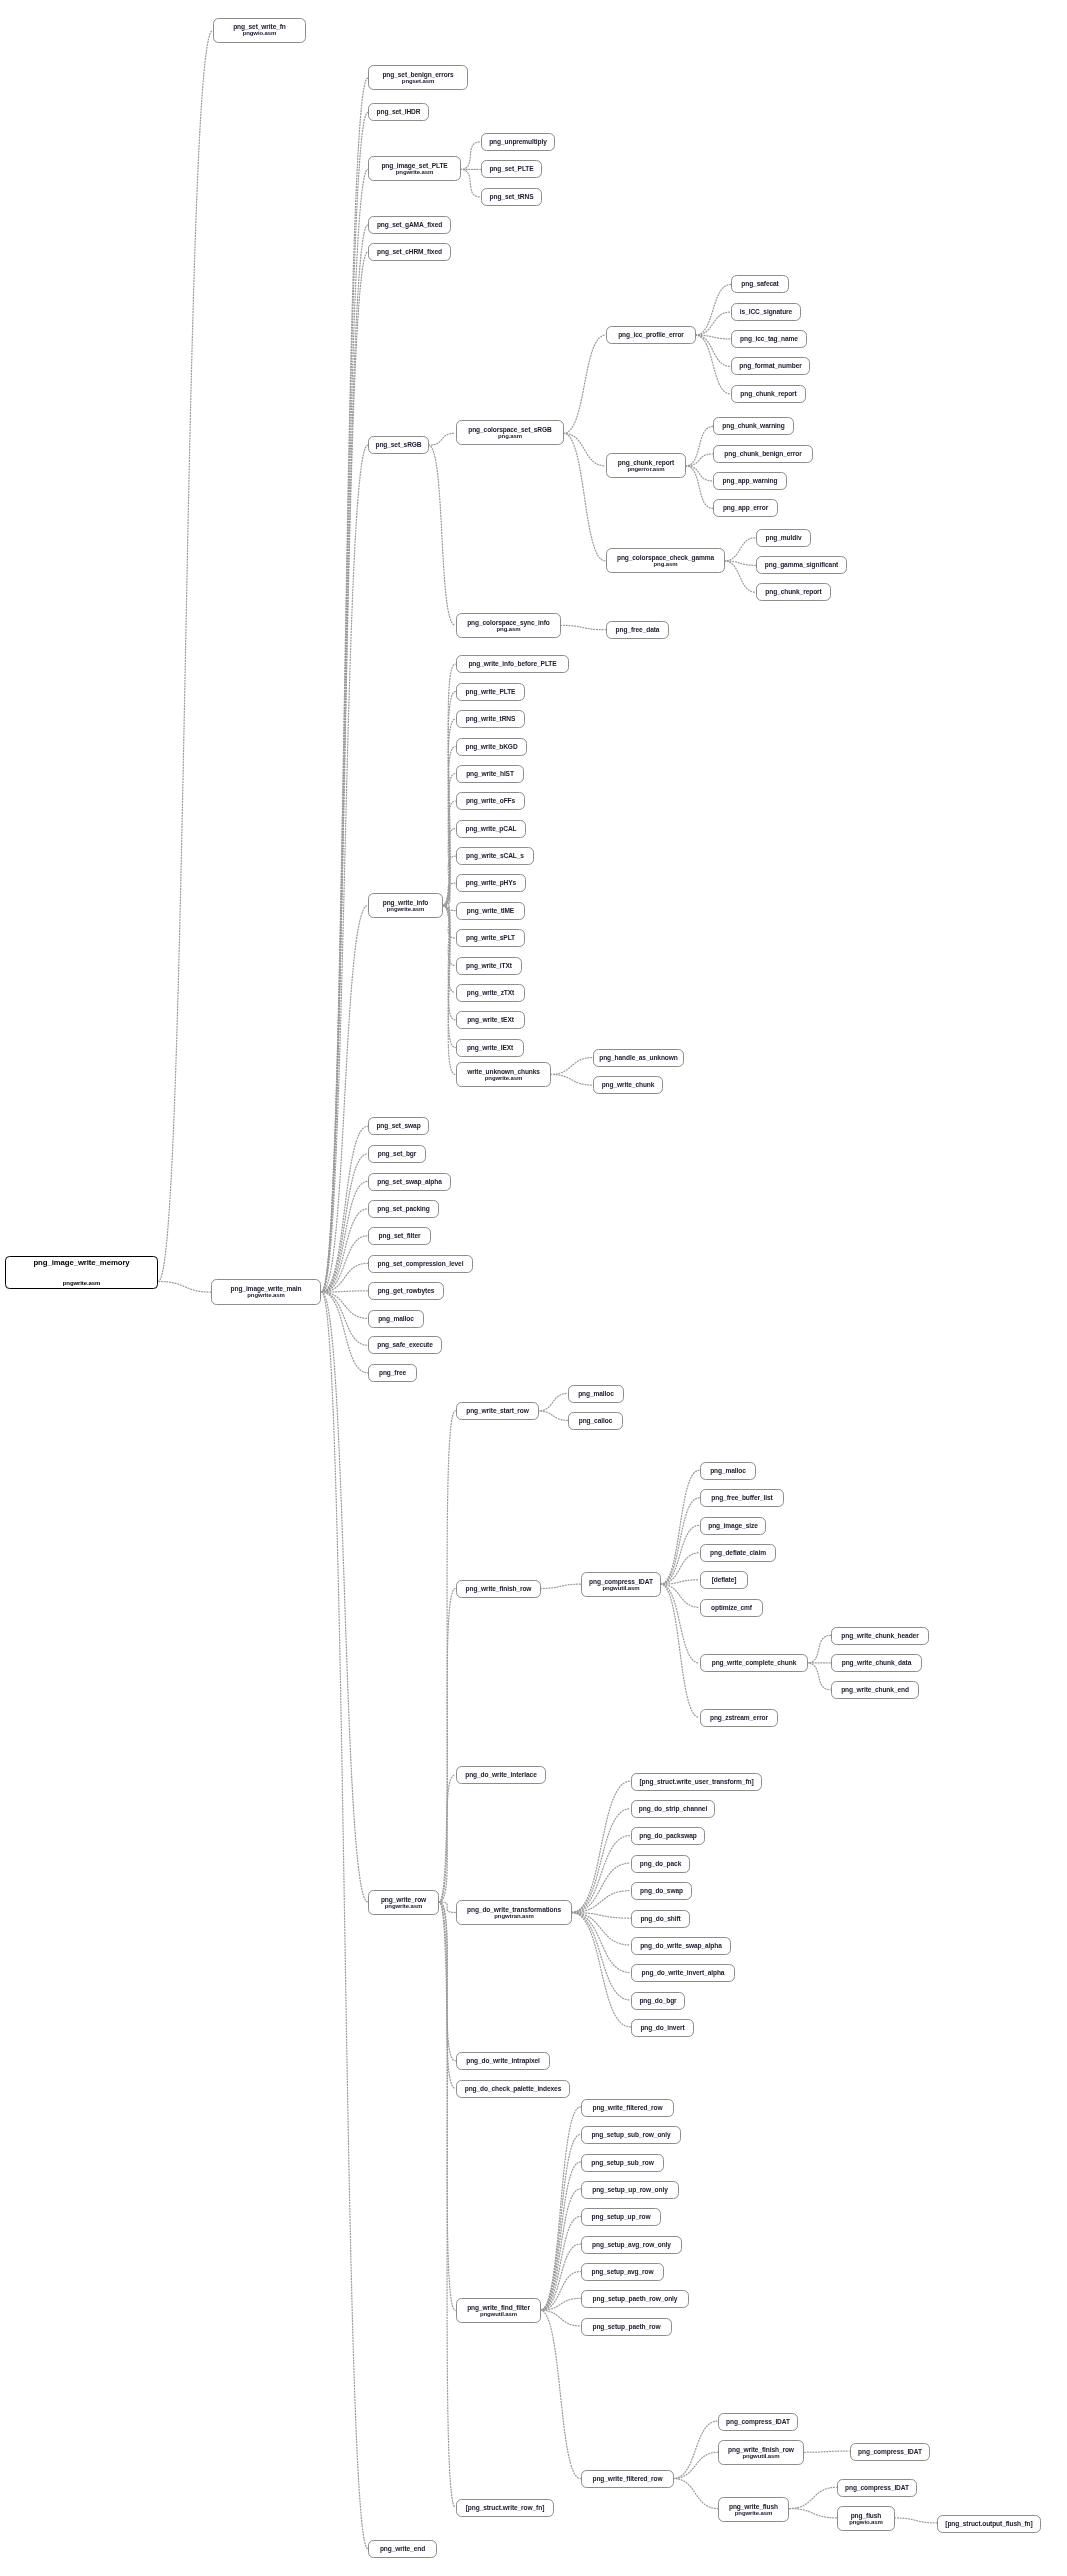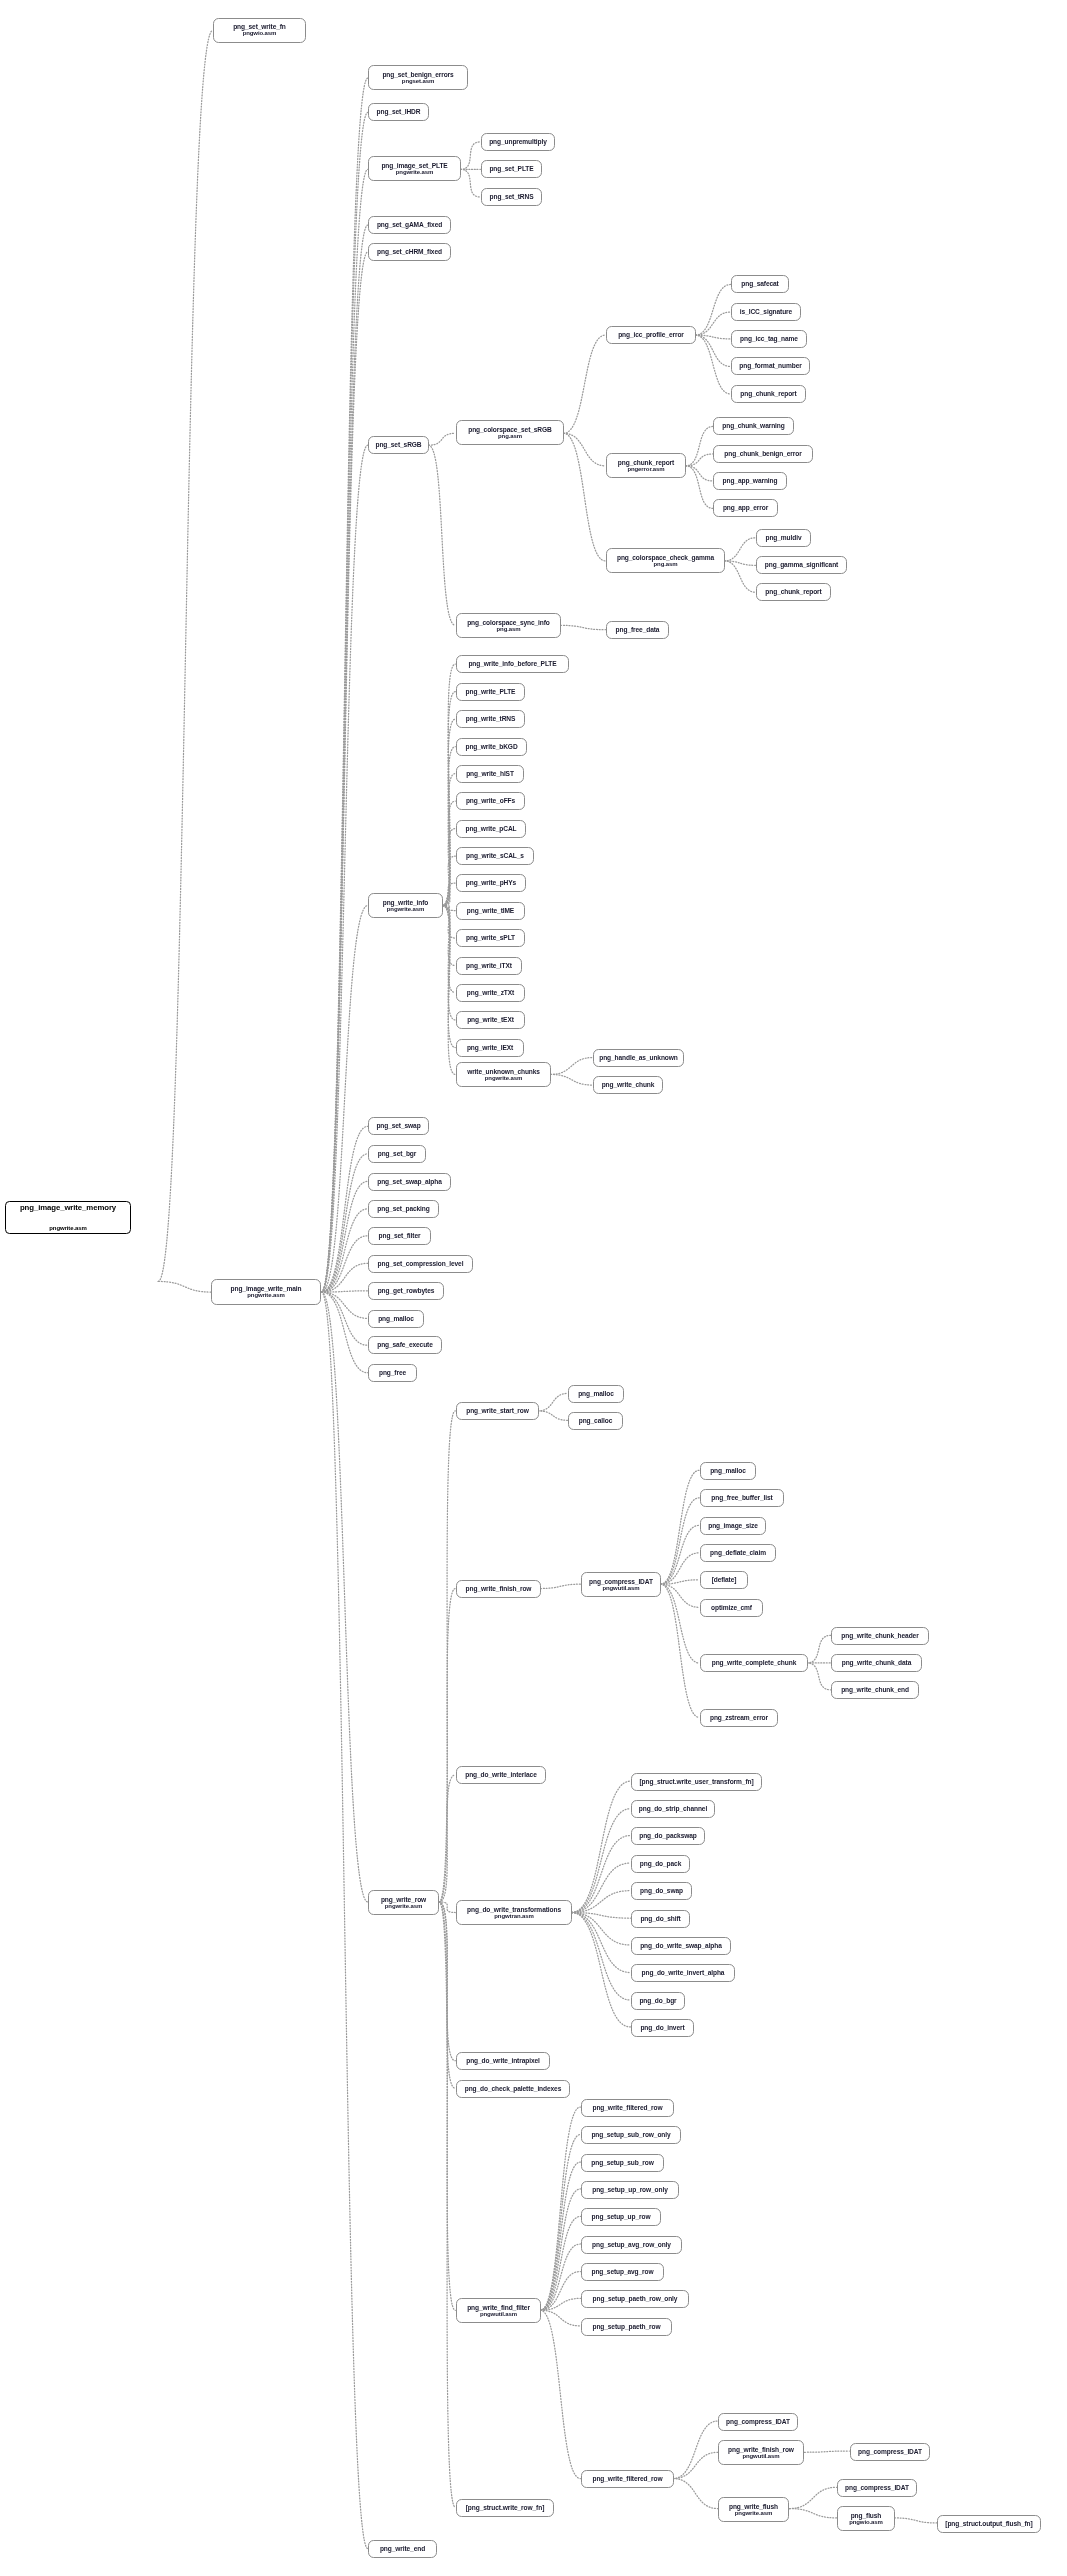--- a/index.html
+++ b/index.html
@@ -151,21 +151,21 @@
       <path d="M864,3693 C899.2,3693 892.8,3962 928,3962" fill="none" stroke="#9a9a9a" stroke-width="2" stroke-dasharray="1.5,3" stroke-linecap="round"></path>
       <path d="M1076,3962 C1115.6,3962 1108.4,3870 1148,3870" fill="none" stroke="#9a9a9a" stroke-width="2" stroke-dasharray="1.5,3" stroke-linecap="round"></path>
       <path d="M1076,3962 C1115.6,3962 1108.4,3920 1148,3920" fill="none" stroke="#9a9a9a" stroke-width="2" stroke-dasharray="1.5,3" stroke-linecap="round"></path>
       <path d="M1076,3962 C1115.6,3962 1108.4,4010 1148,4010" fill="none" stroke="#9a9a9a" stroke-width="2" stroke-dasharray="1.5,3" stroke-linecap="round"></path>
       <path d="M1286,3920 C1325.6,3920 1318.4,3918 1358,3918" fill="none" stroke="#9a9a9a" stroke-width="2" stroke-dasharray="1.5,3" stroke-linecap="round"></path>
       <path d="M1262,4010 C1303.8,4010 1296.2,3976 1338,3976" fill="none" stroke="#9a9a9a" stroke-width="2" stroke-dasharray="1.5,3" stroke-linecap="round"></path>
       <path d="M1262,4010 C1303.8,4010 1296.2,4025 1338,4025" fill="none" stroke="#9a9a9a" stroke-width="2" stroke-dasharray="1.5,3" stroke-linecap="round"></path>
       <path d="M1430,4025 C1467.4,4025 1460.6,4033 1498,4033" fill="none" stroke="#9a9a9a" stroke-width="2" stroke-dasharray="1.5,3" stroke-linecap="round"></path>
     </svg>
   <div id="nodes">
-      <div class="node root" style="left: 5px; top: 1201px; width: 126px; height: 33px; gap: 12px;">
+      <div class="node root" style="left: 5px; top: 1256px; width: 153px; height: 33px; gap: 12px;">
         <span class="fn">png_image_write_memory</span>
         <span class="file">pngwrite.asm</span>
       </div>
       <div class="node" style="left: 213px; top: 17.5px; width: 93px; height: 25px;">
         <span class="fn">png_set_write_fn</span>
         <span class="file">pngwio.asm</span>
       </div>
       <div class="node" style="left: 211px; top: 1279px; width: 110px; height: 26px;">
         <span class="fn">png_image_write_main</span>
         <span class="file">pngwrite.asm</span>

